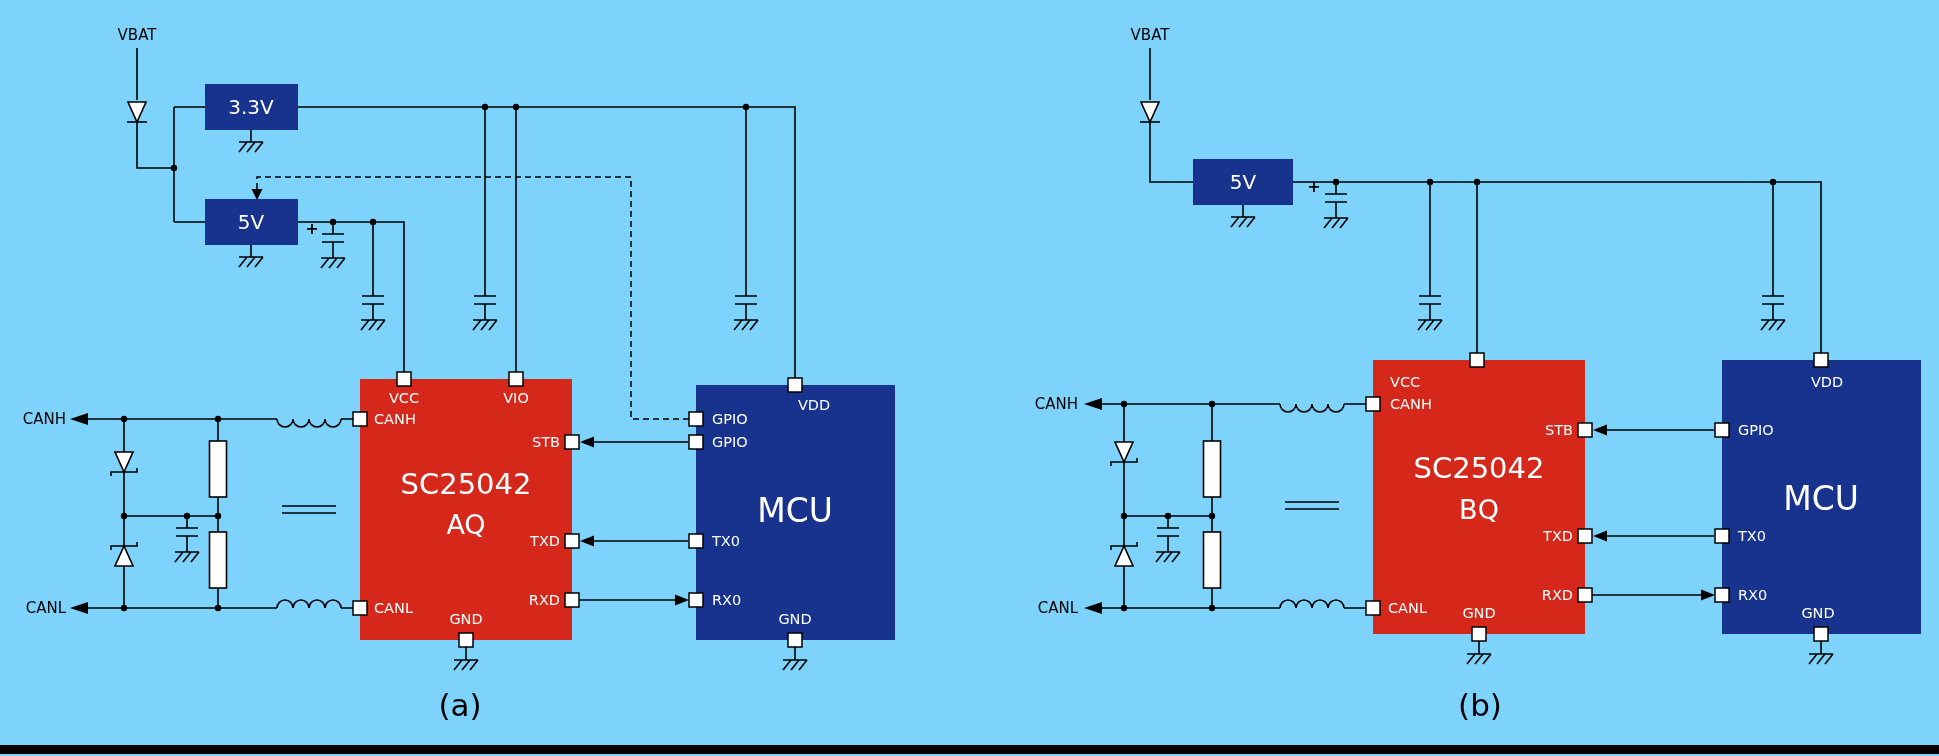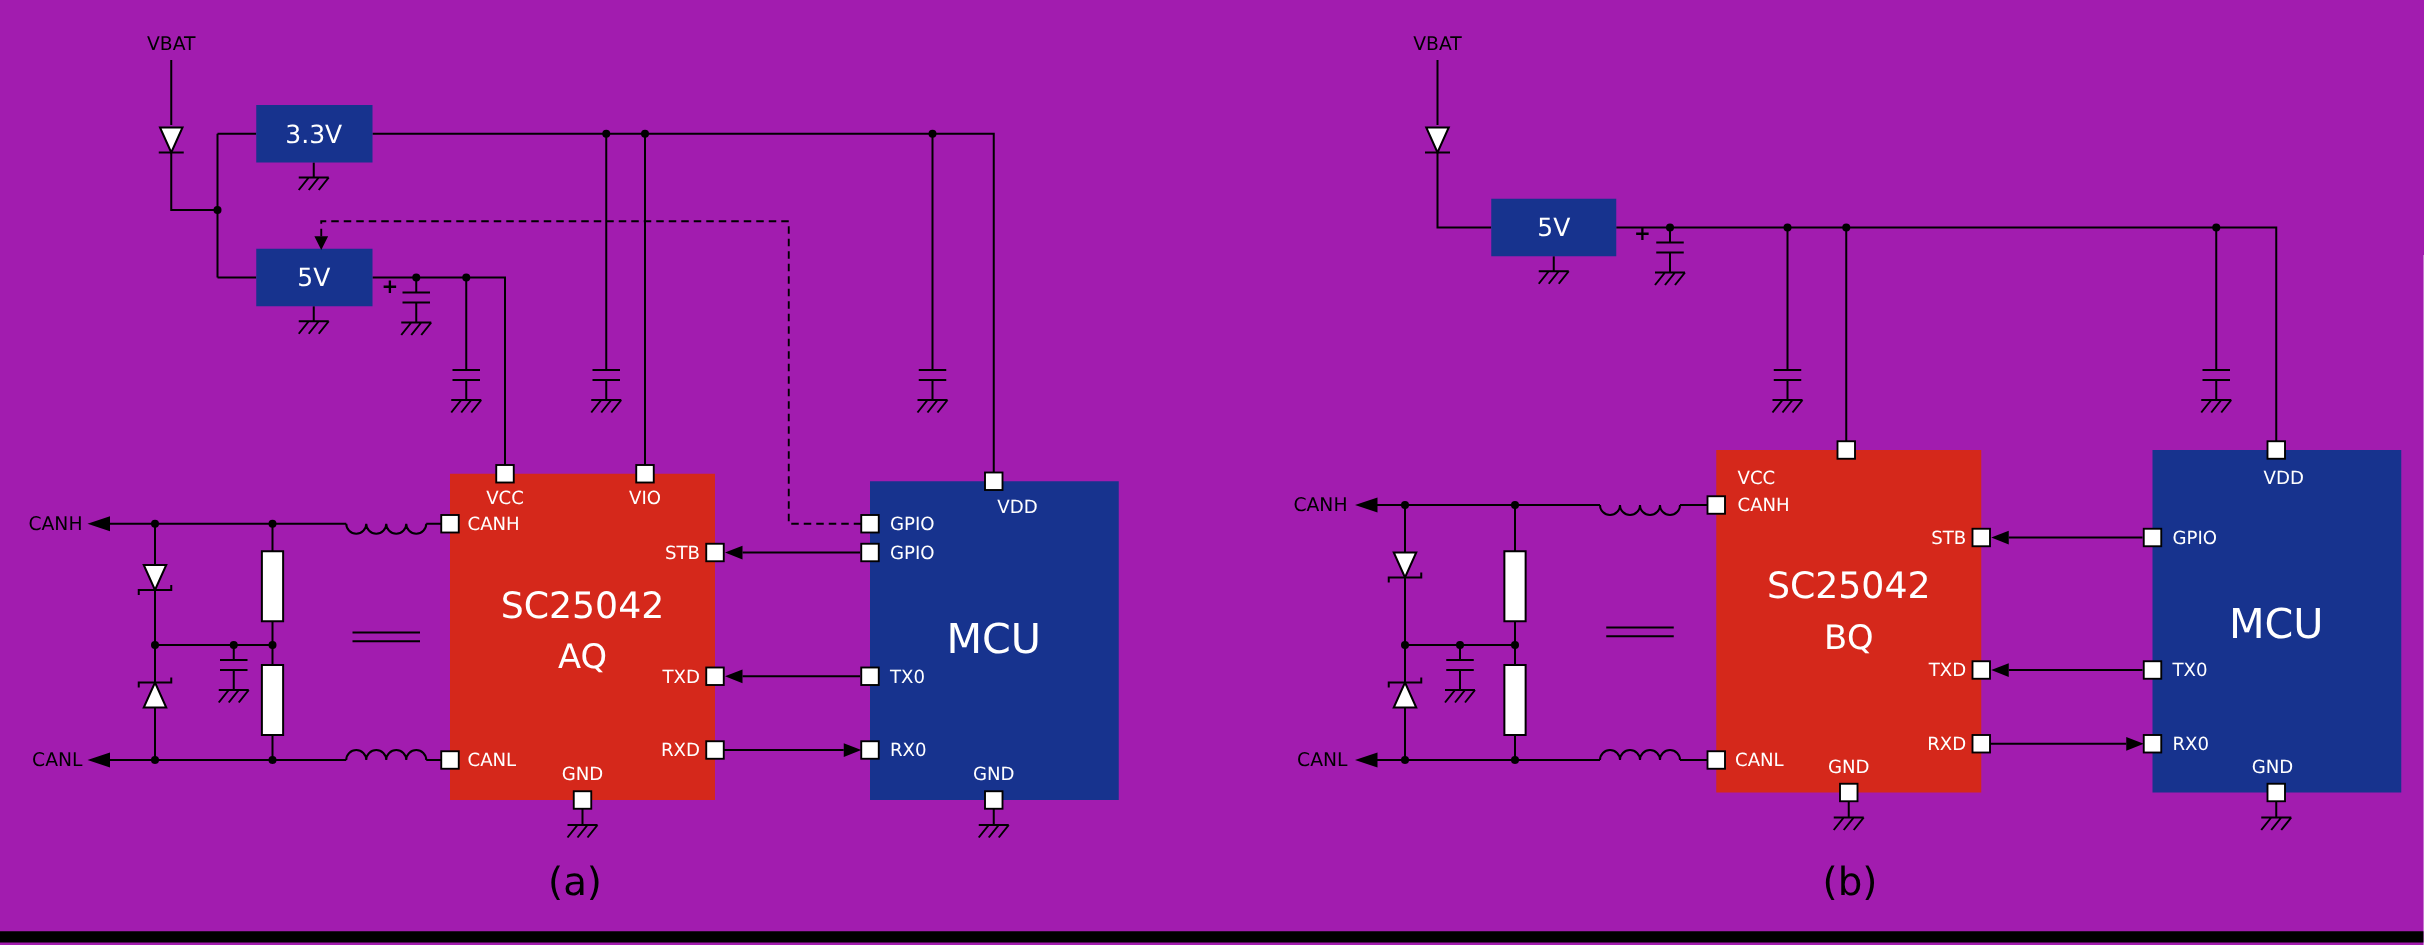--- a/index.html
+++ b/index.html
@@ -1,16 +1,16 @@
 <!DOCTYPE html>
 <html><head>
 <meta charset="utf-8">
 <style>
   html,body{margin:0;padding:0;background:#ffffff;}
-  .stage{position:relative;width:1939px;height:756px;background:#a21caf;overflow:hidden;}
+  .stage{position:relative;width:1939px;height:756px;background:#7dd3fc;overflow:hidden;}
   svg{display:block;}
   text{font-family:"DejaVu Sans","Liberation Sans",sans-serif;fill:#000;}
   .w{stroke:#000;stroke-width:1.6;fill:none;}
   .wd{stroke:#000;stroke-width:1.5;fill:none;stroke-dasharray:6 4;}
   .pin{fill:#fff;stroke:#000;stroke-width:1.5;}
   .res{fill:#fff;stroke:#000;stroke-width:1.6;}
   .dot{fill:#000;stroke:none;}
   .arr{fill:#000;stroke:none;}
   .sym{stroke:#000;stroke-width:1.6;fill:none;}
   .tri{fill:#fff;stroke:#000;stroke-width:1.6;}

